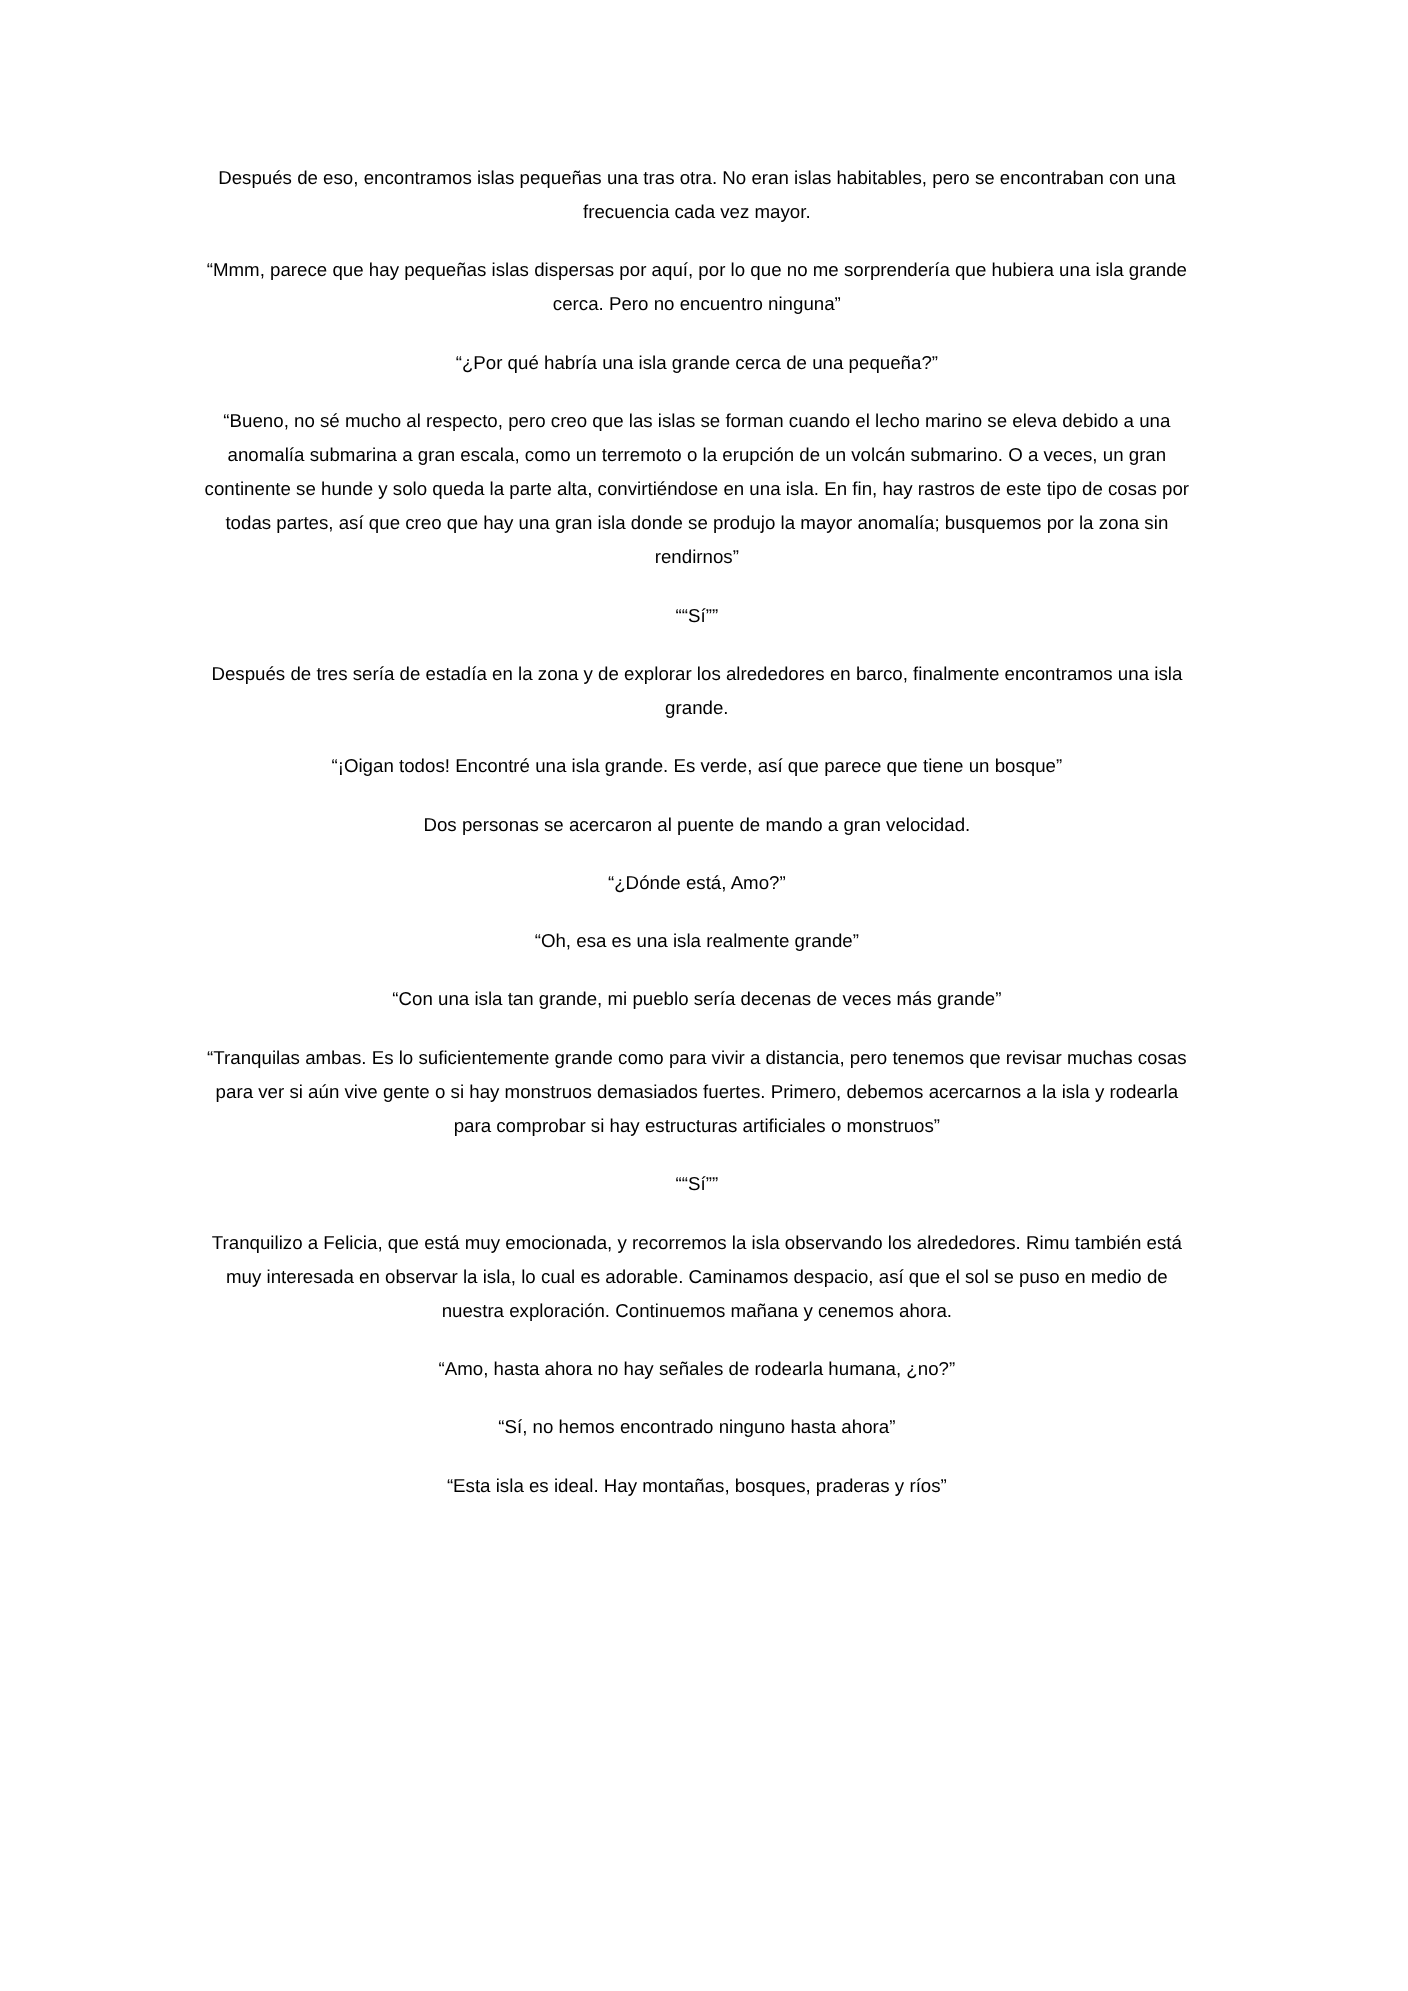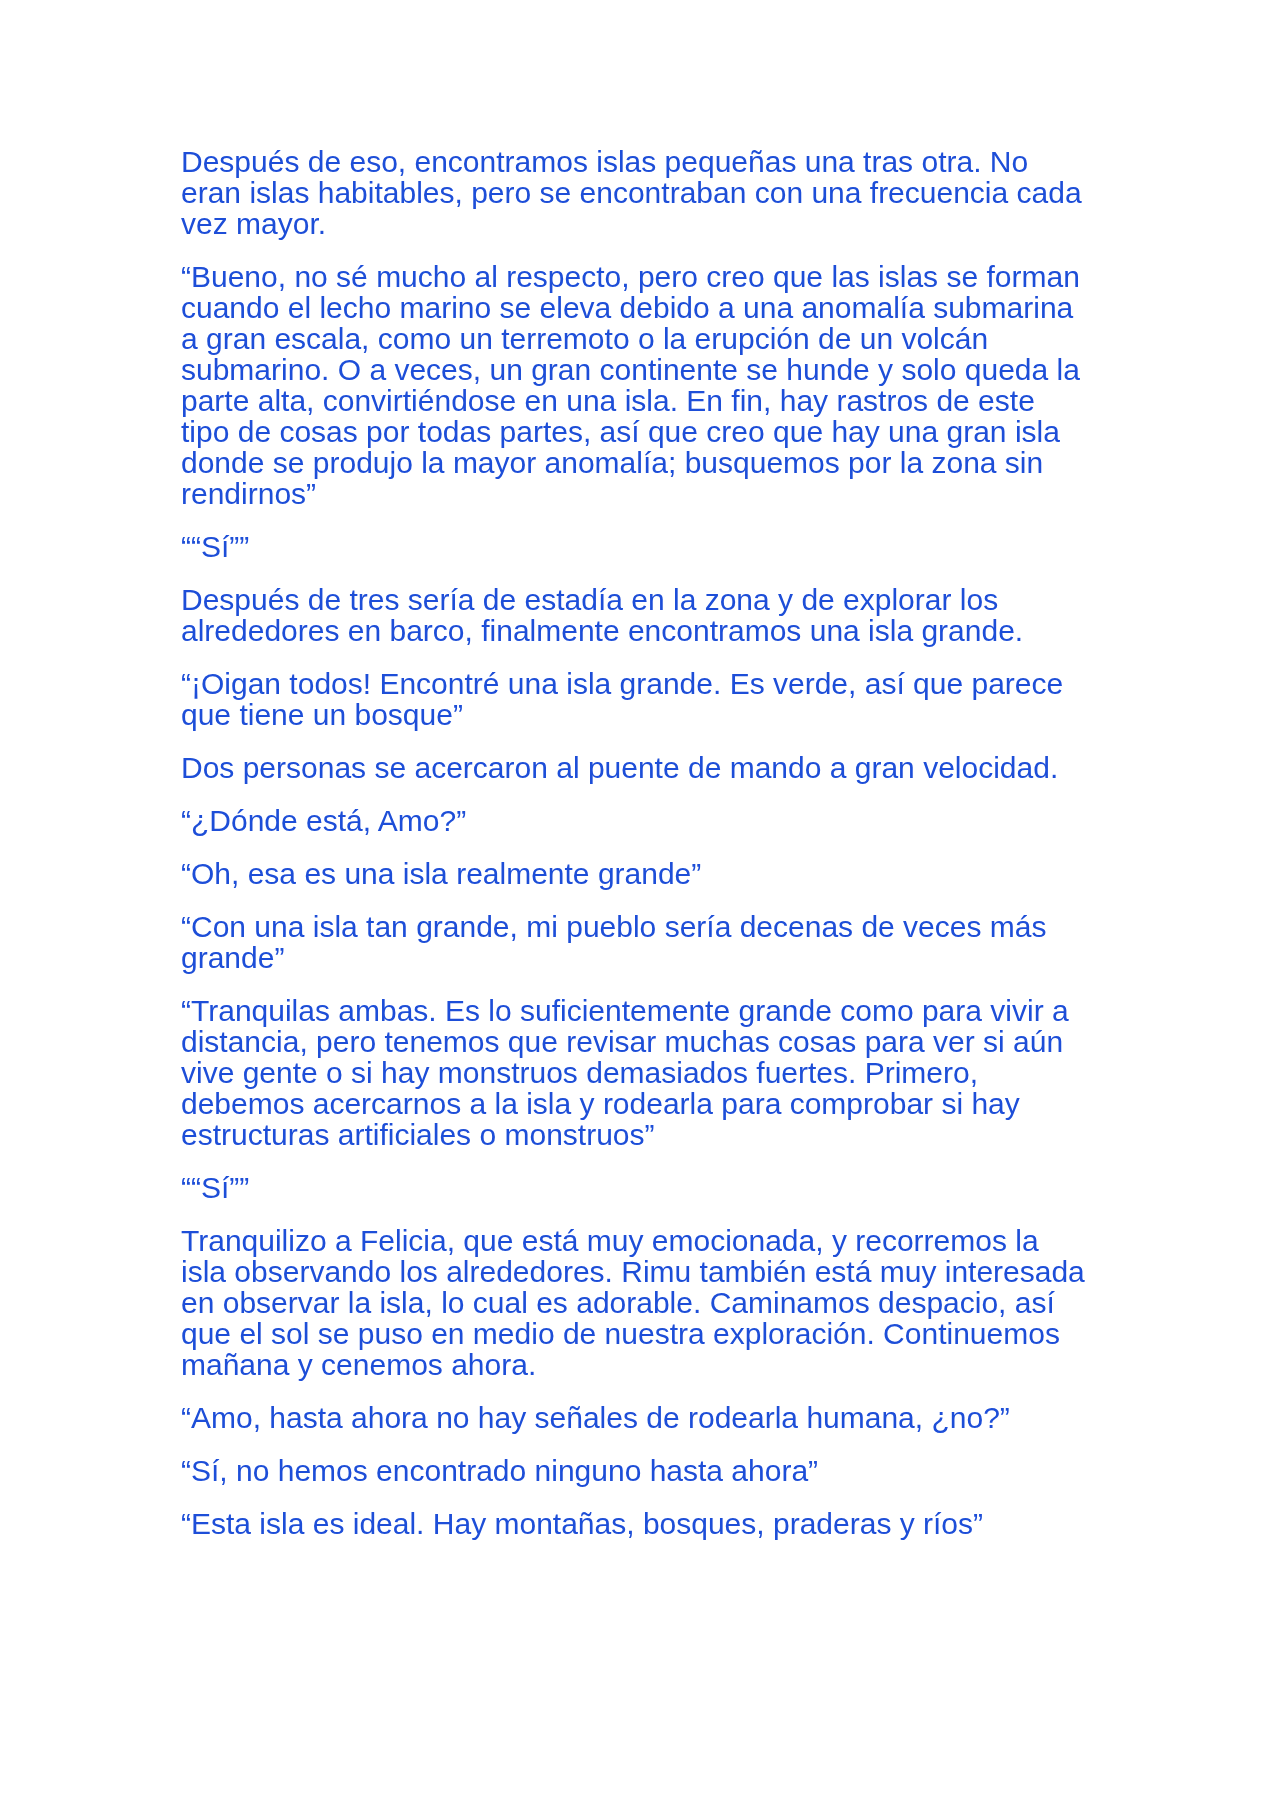--- a/index.html
+++ b/index.html
@@ -12,33 +12,35 @@
     width: 1280px;
     height: 1810px;
     background: #ffffff;
     box-sizing: border-box;
     padding: 146px 194px 0 181px;
     overflow: hidden;
   }
   .doc-text p {
     margin: 0 0 22px 0;
     font-family: "Liberation Sans", sans-serif;
-    font-size: 30px;
+    font-size: 17px;
     line-height: 31px;
-    color: #1d4ed8;
-    text-align: left;
+    color: #000000;
+    text-align: center;
     word-spacing: normal;
   }
 </style>
 </head>
 <body>
 
 <div class="page">
   <div class="doc-text">
     <p>Después de eso, encontramos islas pequeñas una tras otra. No eran islas habitables, pero se encontraban con una frecuencia cada vez mayor.</p>
+    <p>“Mmm, parece que hay pequeñas islas dispersas por aquí, por lo que no me sorprendería que hubiera una isla grande cerca. Pero no encuentro ninguna”</p>
+    <p>“¿Por qué habría una isla grande cerca de una pequeña?”</p>
     <p>“Bueno, no sé mucho al respecto, pero creo que las islas se forman cuando el lecho marino se eleva debido a una anomalía submarina a gran escala, como un terremoto o la erupción de un volcán submarino. O a veces, un gran continente se hunde y solo queda la parte alta, convirtiéndose en una isla. En fin, hay rastros de este tipo de cosas por todas partes, así que creo que hay una gran isla donde se produjo la mayor anomalía; busquemos por la zona sin rendirnos”</p>
     <p>““Sí””</p>
     <p>Después de tres sería de estadía en la zona y de explorar los alrededores en barco, finalmente encontramos una isla grande.</p>
     <p>“¡Oigan todos! Encontré una isla grande. Es verde, así que parece que tiene un bosque”</p>
     <p>Dos personas se acercaron al puente de mando a gran velocidad.</p>
     <p>“¿Dónde está, Amo?”</p>
     <p>“Oh, esa es una isla realmente grande”</p>
     <p>“Con una isla tan grande, mi pueblo sería decenas de veces más grande”</p>
     <p>“Tranquilas ambas. Es lo suficientemente grande como para vivir a distancia, pero tenemos que revisar muchas cosas para ver si aún vive gente o si hay monstruos demasiados fuertes. Primero, debemos acercarnos a la isla y rodearla para comprobar si hay estructuras artificiales o monstruos”</p>
     <p>““Sí””</p>

